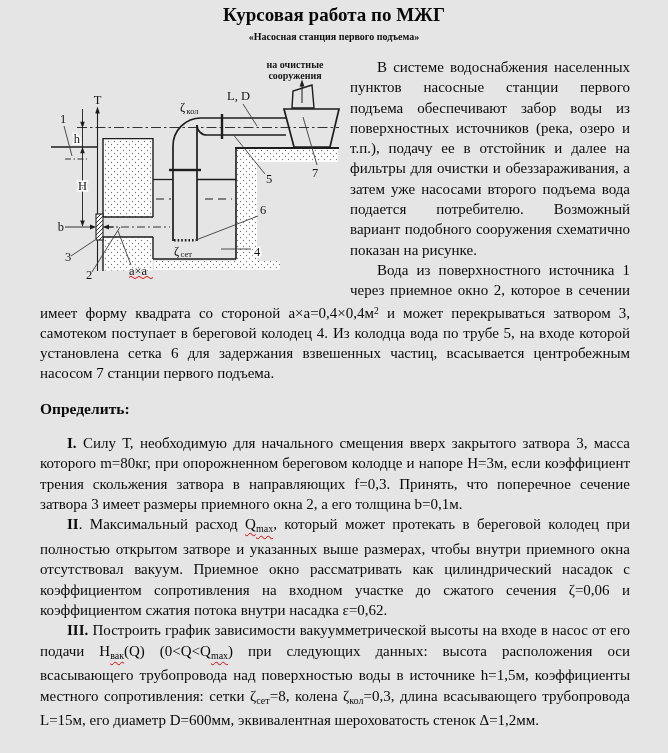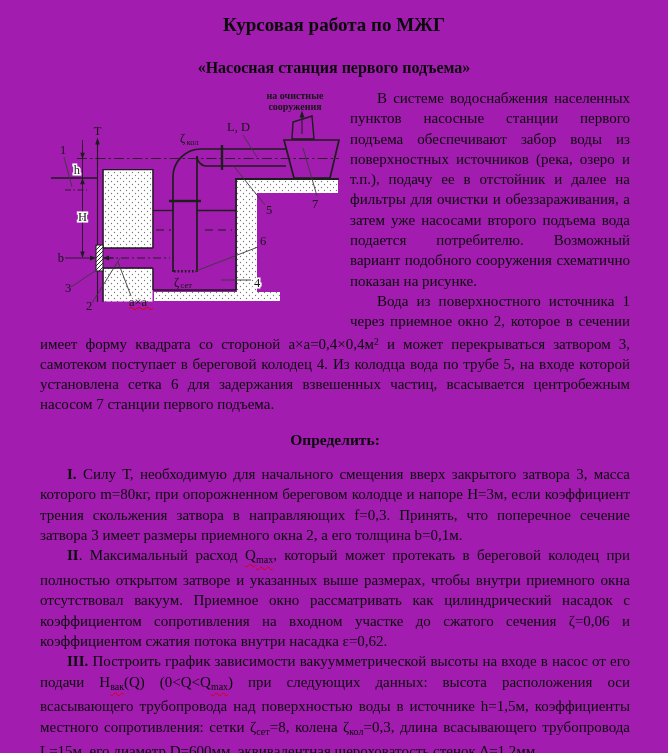--- a/index.html
+++ b/index.html
@@ -1,51 +1,49 @@
 <!DOCTYPE html>
 <html><head>
 <meta charset="utf-8">
 <style>
   html,body{margin:0;padding:0;background:#ffffff;}
   .page{
     position:relative;
     width:668px;height:753px;
-    background:#a21caf;
+    background:#e5e5e5;
     overflow:hidden;
     font-family:"Liberation Serif", serif;
     color:#0a0a0a;
     box-sizing:border-box;
-    padding-top:13px;
+    padding-top:3px;
   }
   .doc-title{
     text-align:center;
     font-size:19px;line-height:24px;
     font-weight:bold;
   }
   .doc-subtitle{
-    margin-top:21px;
     text-align:center;
-    font-size:16px;line-height:20px;
+    font-size:10px;line-height:20px;
     font-weight:bold;
   }
   .content{
     margin:10px 38px 0 40px;
     font-size:15px;
     line-height:20.3px;
     text-align:justify;
     hyphens:manual;
   }
   .content p{margin:0;text-indent:27px;}
   .figure-float{
     float:left;
     width:336px;height:230px;
     margin:2px 6px 4px -32px;
   }
   .determine{
-    text-align:center;
     font-weight:bold;
     font-size:15.5px;
     margin:15px 0 14px 0;
   }
   .b{font-weight:bold;}
   .sub{font-size:10px;vertical-align:-2.5px;}
   .sup{font-size:9.5px;vertical-align:4px;}
   .squig{
     text-decoration-line:underline;
     text-decoration-style:wavy;

